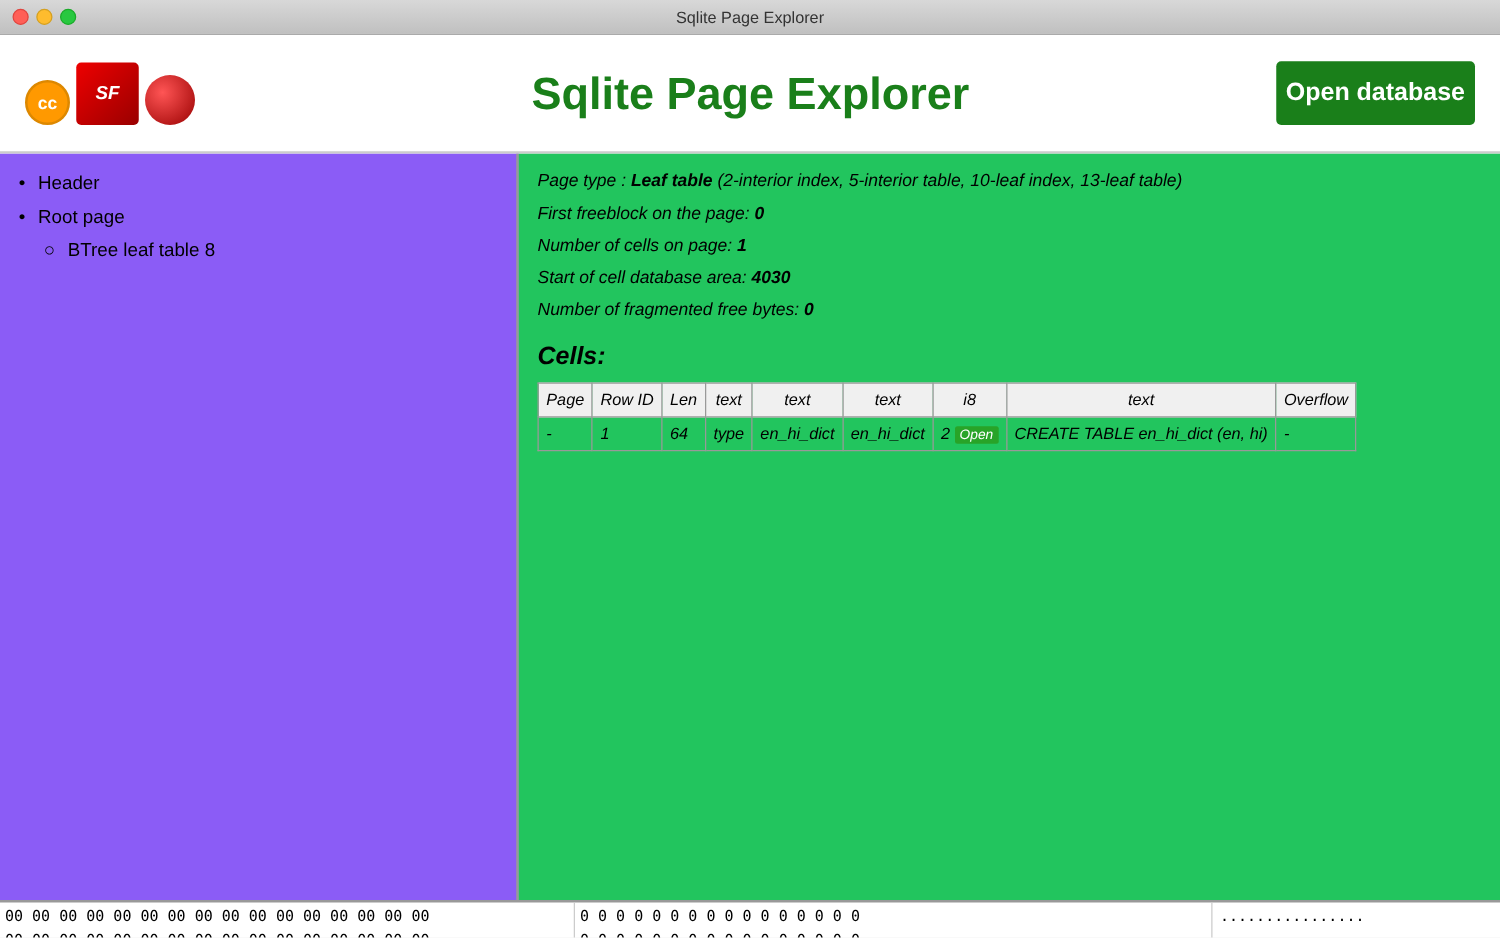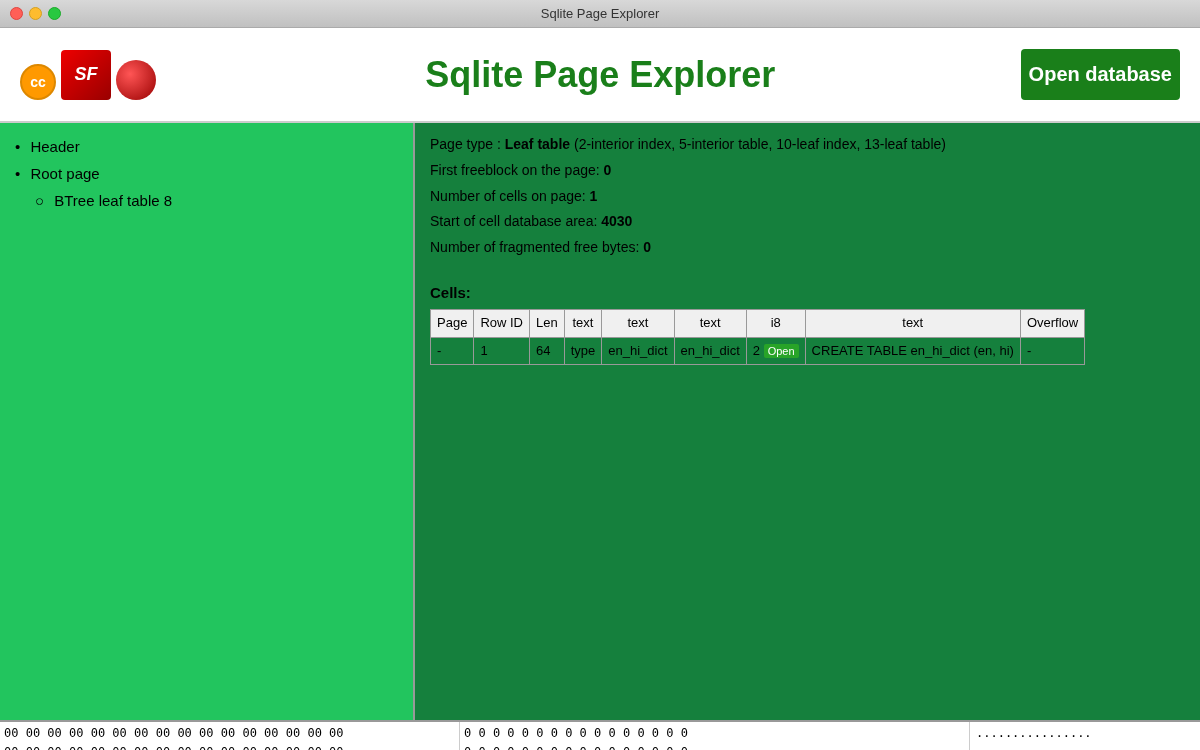--- a/index.html
+++ b/index.html
@@ -47,21 +47,21 @@
       background: #f90;
       border-radius: 50%;
       display: flex; align-items: center; justify-content: center;
       font-size: 14px; font-weight: bold; color: white;
       border: 2px solid #d80;
     }
     .logo-sf {
       width: 50px; height: 50px;
       background: linear-gradient(135deg, #e00, #900);
       display: flex; align-items: center; justify-content: center;
-      font-size: 18px; font-weight: bold; color: white;
+      font-size: 15px; font-weight: bold; color: white;
       font-style: italic;
       border-radius: 4px;
     }
     .logo-ball {
       width: 40px; height: 40px;
       background: radial-gradient(circle at 35% 35%, #f55, #900);
       border-radius: 50%;
     }
     .app-title {
       flex: 1;
@@ -87,42 +87,43 @@
       height: calc(750px - 28px - 95px - 30px);
       background: white;
     }
 
     
     #tree-panel {
       width: 415px;
       border-right: 2px solid #999;
       padding: 10px 15px;
       font-size: 15px;
-      background: #22c55e;
+      background: #8b5cf6;
     }
     .tree-item {
       line-height: 1.8;
     }
     .tree-bullet { margin-right: 6px; }
     .tree-child { margin-left: 20px; }
     .tree-circle { margin-right: 6px; }
 
     
     #info-panel {
       flex: 1;
       padding: 10px 15px;
       font-size: 14px;
       line-height: 1.7;
-      background: #15803d;
+      background: #22c55e;
+      font-style: italic;
     }
     .info-line { margin-bottom: 2px; }
     .bold { font-weight: bold; }
 
     
-    .cells-label { font-weight: bold; margin-top: 20px; margin-bottom: 4px; font-size: 15px; }
+    .cells-label { font-weight: bold; margin-top: 8px; margin-bottom: 4px; font-size: 20px; }
     .cells-table { border-collapse: collapse; font-size: 13px; }
     .cells-table th, .cells-table td {
       border: 1px solid #999;
       padding: 2px 6px;
       white-space: nowrap;
     }
     .cells-table th { background: #f0f0f0; font-weight: normal; }
     .open-badge {
       background: #28a428;
       color: white;

